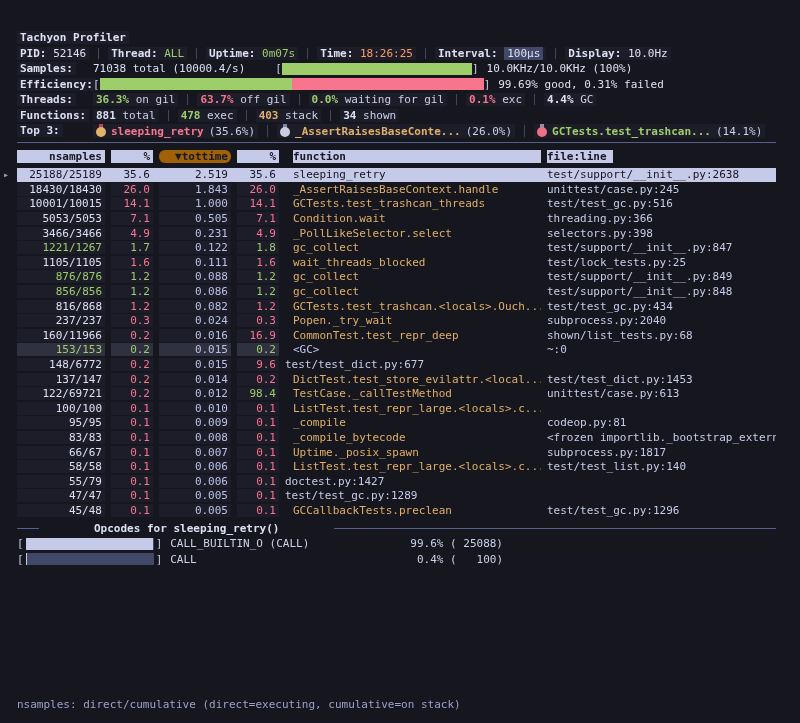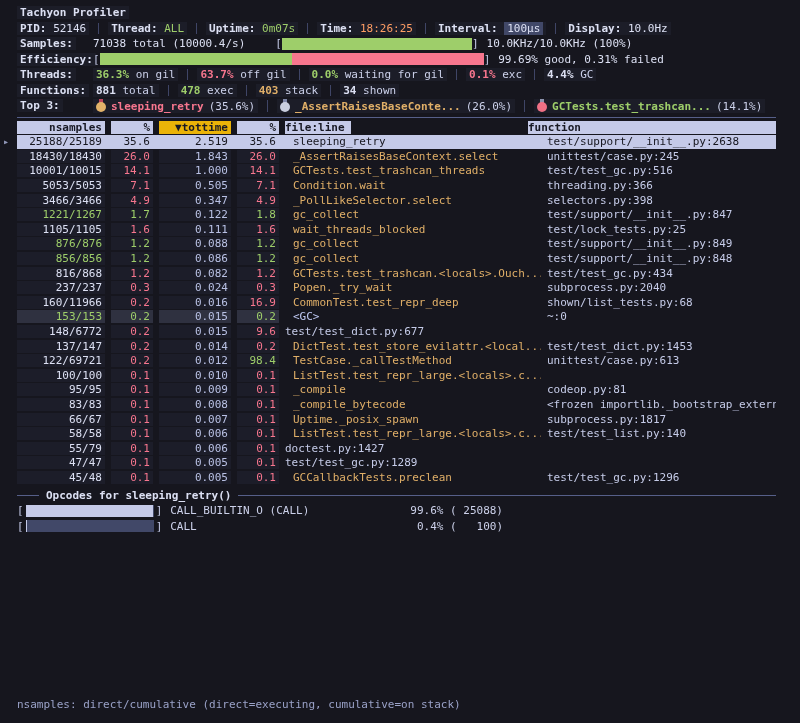--- a/index.html
+++ b/index.html
@@ -2,21 +2,21 @@
 <html><head>
 <meta charset="utf-8">
 <style>
   html,body{margin:0;padding:0;background:#16161e;}
   .term{
     position:relative;width:800px;height:723px;background:#16161e;
     font-family:"DejaVu Sans Mono",monospace;font-size:11px;color:#c6cce9;
     overflow:hidden;
   }
   .line{height:15.5px;display:flex;align-items:center;white-space:pre;}
-  .top{padding:5px 0 0 17px;}
+  .top{padding:30px 0 0 17px;}
   .chip{background:#1c1d28;padding:0 3px;}
   .bold{font-weight:bold;}
   .t-red{color:#f7768e}.t-green{color:#9ece6a}.t-yellow{color:#e0af68}
   .t-orange{color:#ff9e64}.t-white{color:#dce0f3}.t-fg{color:#c0caf5}
   .boxed{background:#414868;padding:0 3px;}
   .lblwrap{display:inline-block;width:76px;flex:none;}
   .bracket{color:#c6cce9;}
   .bar{display:inline-flex;height:12px;align-items:stretch;}
   .samples-bar{width:190px;background:#16161e;}
   .eff-bar{width:384px;}
@@ -31,39 +31,39 @@
   .t3pct{color:#ccd1ea;margin-left:5px;}
   .medal{position:relative;display:inline-block;width:10px;height:13px;margin-right:5px;vertical-align:-2px;}
   .medal::before{content:"";position:absolute;top:0;left:3px;width:4px;height:6px;}
   .medal::after{content:"";position:absolute;bottom:0;left:0;width:10px;height:10px;border-radius:50%;}
   .medal-gold::before{background:#b9455c}.medal-gold::after{background:#e2b269}
   .medal-silver::before{background:#7e86a6}.medal-silver::after{background:#c9cede}
   .medal-bronze::before{background:#8d93ad}.medal-bronze::after{background:#ef7085}
   .hdiv{height:1px;background:#565f89;margin:3px 24px 0 17px;}
   .tbl{margin:0 24px 0 17px;position:relative;}
   .thead,.trow{display:flex;align-items:center;white-space:pre;position:relative;}
-  .thead{height:15px;margin-top:2px;}
+  .thead{height:23px;margin-top:2px;}
   .trow{height:14.6px;color:#c6cce9;}
   .cell{flex:none;box-sizing:border-box;}
   .c-ns{width:88px;text-align:right;padding-right:3px;}
   .c-p1{width:42px;text-align:right;margin-left:6px;padding-right:3px;}
   .c-tt{width:72px;text-align:right;margin-left:6px;padding-right:3px;color:#b9c1e4;}
   .c-p2{width:42px;text-align:right;margin-left:6px;padding-right:3px;}
   .c-fn{width:248px;margin-left:14px;overflow:hidden;}
   .c-fl{flex:1;margin-left:6px;overflow:hidden;color:#c6cce9;}
   .num{background:#1c1d29;}
   .hl .num{background:#2f3140;}
   .hcell{background:#c5cae8;color:#181924;font-weight:bold;}
-  .hcell.sort{background:#eab308;}
+  .hcell.sort{background:#a16207;border-radius:6px;}
   .flbox{display:inline-block;background:#c5cae8;color:#181924;font-weight:bold;padding-right:6px;}
   .selected{background:#c5cae8;}
   .selected .cell{color:#16161e !important;}
   .selected .num{background:transparent;}
   .cursor{position:absolute;left:-14px;width:13px;color:#9299bb;font-size:10px;}
-  .opshead{display:flex;align-items:center;margin:4px 24px 0 17px;height:14px;}
+  .opshead{display:flex;align-items:center;margin:4px 24px 0 17px;height:14px;gap:48px;}
   .opline{height:1px;background:#565f89;}
   .opline.short{width:22px;flex:none;}
   .opline.long{flex:1;}
   .opstitle{font-weight:bold;color:#dce0f3;padding:0 7px;white-space:pre;}
   .oprow{display:flex;align-items:center;height:15.5px;margin-left:17px;width:486px;white-space:pre;}
   .optrack{width:128px;height:12px;background:#414868;margin:0 2px;flex:none;display:flex;}
   .opfill{height:100%;background:#c5cae8;}
   .opname{margin-left:8px;color:#ccd1ea;}
   .oppct{margin-left:auto;color:#ccd1ea;}
   .footer{position:absolute;left:17px;top:661px;color:#9aa2c8;line-height:17.5px;white-space:pre;}
@@ -122,42 +122,42 @@
   </div>
 
   <div class="hdiv"></div>
 
   <div class="tbl">
     <div class="thead">
       <span class="cell c-ns hcell">nsamples</span>
       <span class="cell c-p1 hcell">%</span>
       <span class="cell c-tt hcell sort">▼tottime</span>
       <span class="cell c-p2 hcell">%</span>
+      <span class="cell c-fn hcell">function</span>
       <span class="cell c-fl"><span class="flbox">file:line</span></span>
-      <span class="cell c-fn hcell">function</span>
     </div>
 
     <div>
 
     <div class="trow selected">
           <span class="cursor">▸</span>
           <span class="cell c-ns num">25188/25189</span>
           <span class="cell c-p1 num">35.6</span>
           <span class="cell c-tt num">2.519</span>
           <span class="cell c-p2 num">35.6</span>
           <span class="cell c-fn">sleeping_retry</span>
           <span class="cell c-fl">test/support/__init__.py:2638</span>
         </div>
         <div class="trow">
           <span class="cursor"></span>
           <span class="cell c-ns num t-white">18430/18430</span>
           <span class="cell c-p1 num t-red">26.0</span>
           <span class="cell c-tt num">1.843</span>
           <span class="cell c-p2 num t-red">26.0</span>
-          <span class="cell c-fn t-yellow">_AssertRaisesBaseContext.select</span>
+          <span class="cell c-fn t-yellow">_AssertRaisesBaseContext.handle</span>
           <span class="cell c-fl t-green">unittest/case.py:245</span>
         </div>
         <div class="trow">
           <span class="cursor"></span>
           <span class="cell c-ns num t-white">10001/10015</span>
           <span class="cell c-p1 num t-red">14.1</span>
           <span class="cell c-tt num">1.000</span>
           <span class="cell c-p2 num t-red">14.1</span>
           <span class="cell c-fn t-yellow">GCTests.test_trashcan_threads</span>
           <span class="cell c-fl t-green">test/test_gc.py:516</span>
@@ -168,21 +168,21 @@
           <span class="cell c-p1 num t-red">7.1</span>
           <span class="cell c-tt num">0.505</span>
           <span class="cell c-p2 num t-red">7.1</span>
           <span class="cell c-fn t-yellow">Condition.wait</span>
           <span class="cell c-fl t-green">threading.py:366</span>
         </div>
         <div class="trow">
           <span class="cursor"></span>
           <span class="cell c-ns num t-white">3466/3466</span>
           <span class="cell c-p1 num t-red">4.9</span>
-          <span class="cell c-tt num">0.347</span>
+          <span class="cell c-tt num">0.231</span>
           <span class="cell c-p2 num t-red">4.9</span>
           <span class="cell c-fn t-yellow">_PollLikeSelector.select</span>
           <span class="cell c-fl t-green">selectors.py:398</span>
         </div>
         <div class="trow">
           <span class="cursor"></span>
           <span class="cell c-ns num t-green">1221/1267</span>
           <span class="cell c-p1 num t-green">1.7</span>
           <span class="cell c-tt num">0.122</span>
           <span class="cell c-p2 num t-green">1.8</span>

